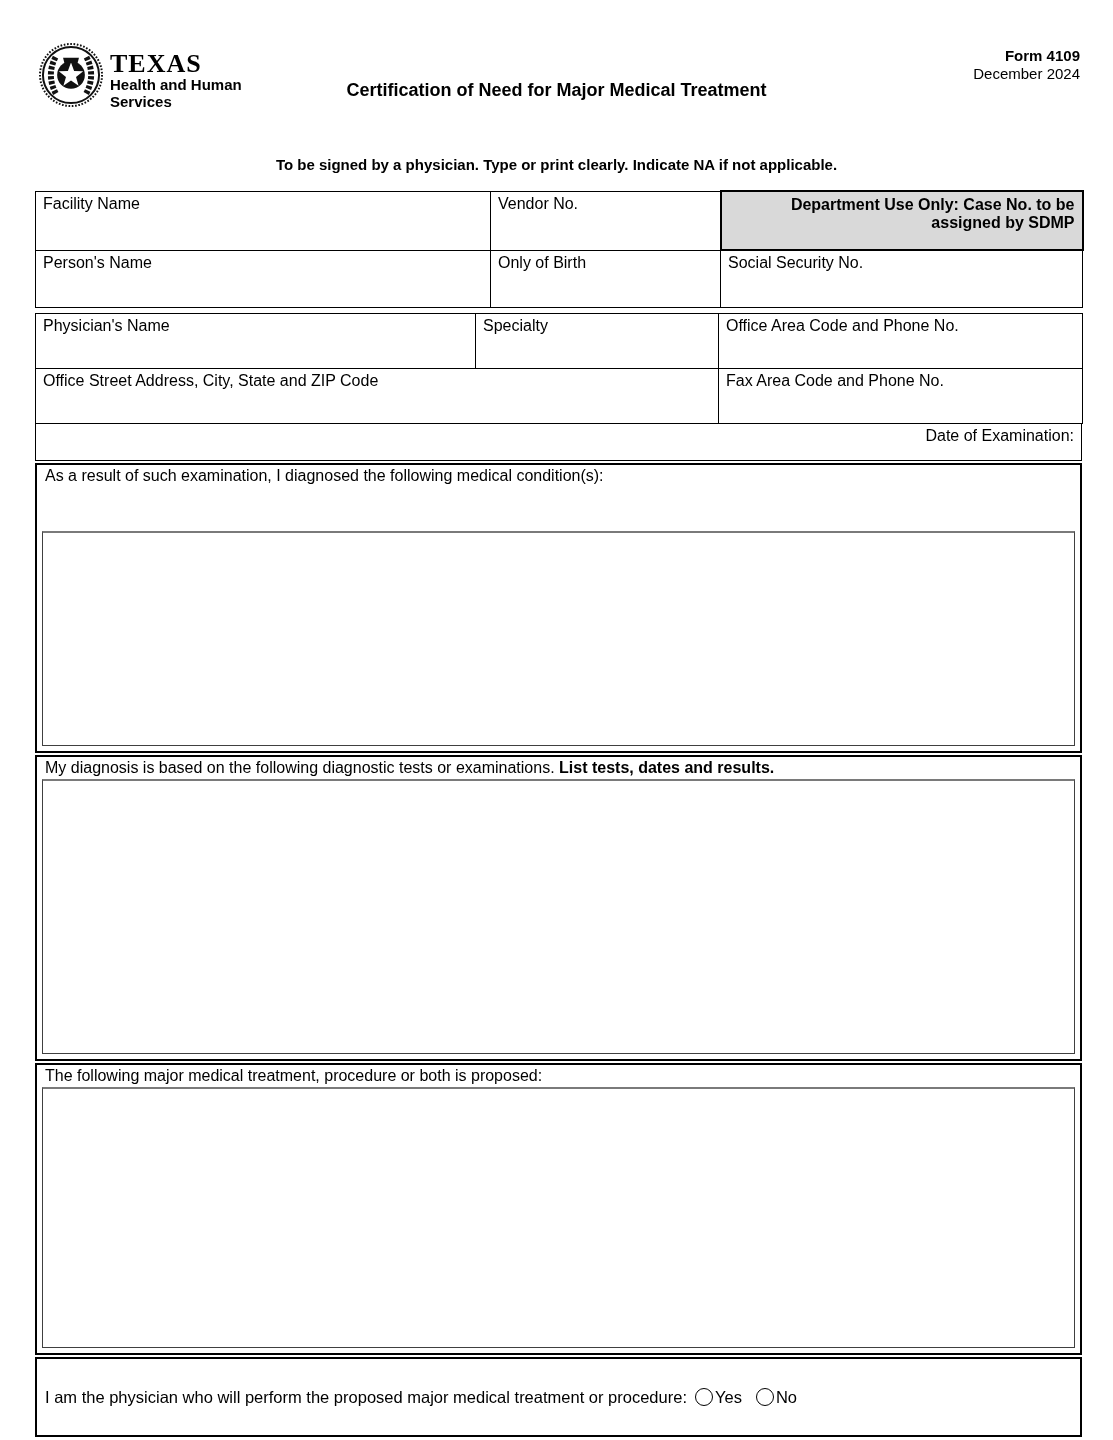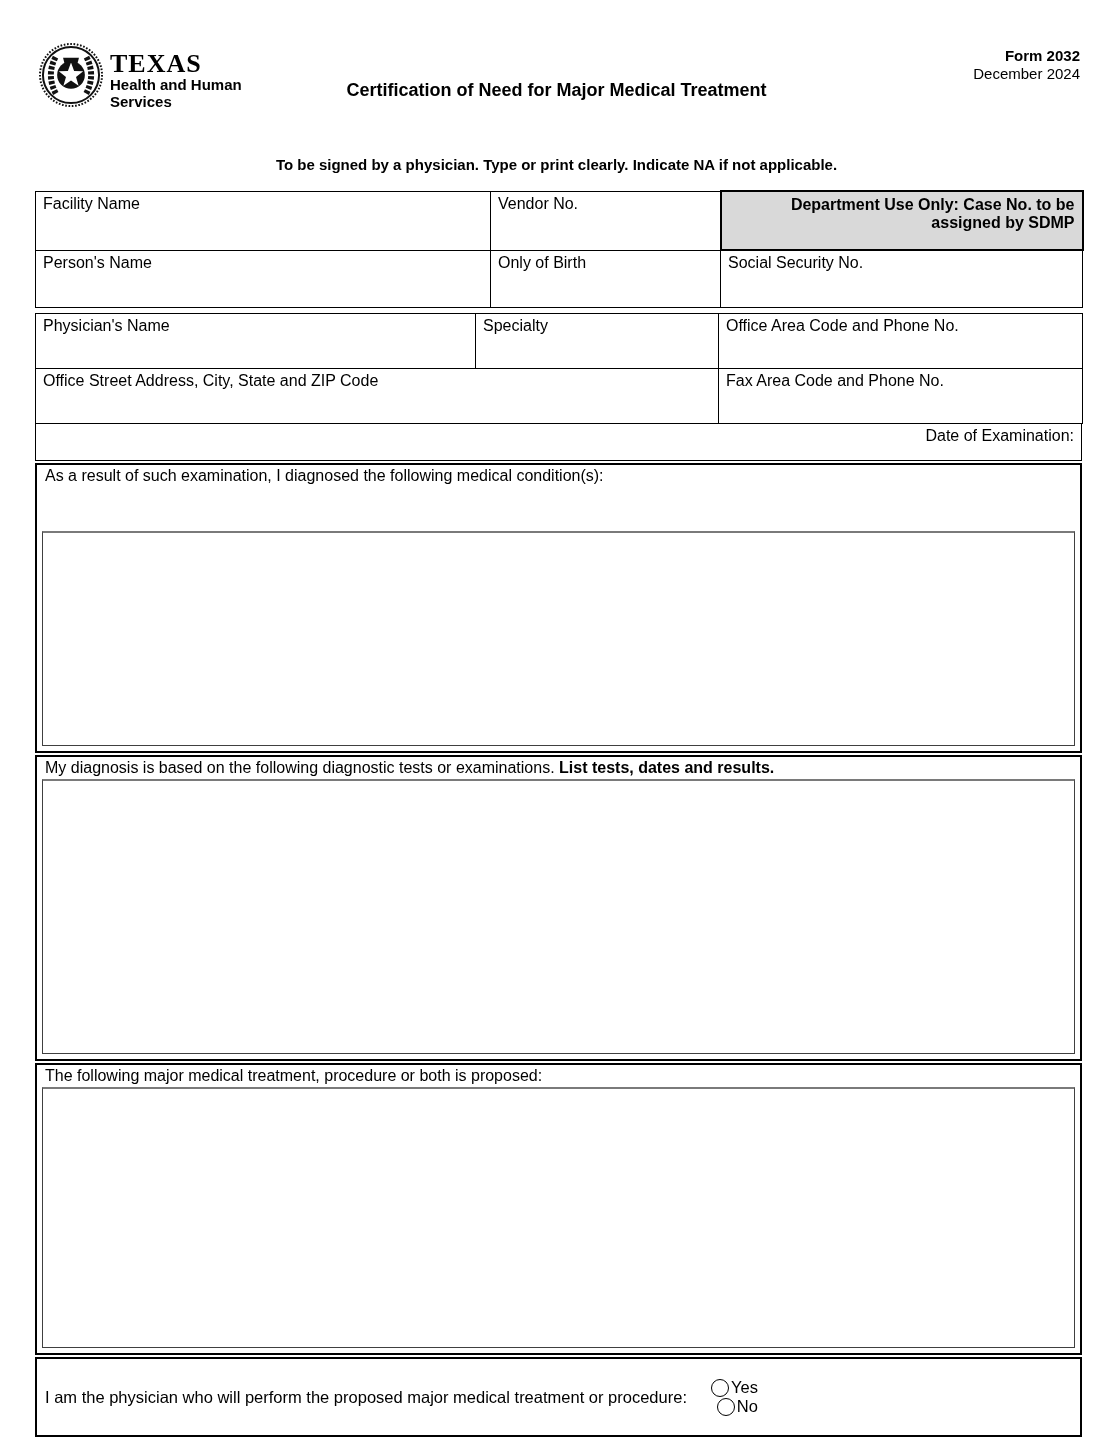--- a/index.html
+++ b/index.html
@@ -49,21 +49,21 @@
   }
   .sec1{height:286px;gap:44px;}
   .sec2{height:302px;}
   .sec3{height:288px;}
 
   
   .certify{
     border:2px solid #000;margin-top:2px;height:44px;
     display:flex;align-items:center;padding:16px 8px;font-size:16.5px;background:#fff;
   }
-  .radio-group{display:flex;align-items:flex-end;margin-left:24px;flex-direction:column;}
+  .radio-group{display:flex;align-items:flex-start;margin-left:8px;}
   .radio{
     width:16px;height:16px;border:1.6px solid #000;border-radius:50%;
     display:inline-block;background:#fff;margin-right:2px;flex:0 0 auto;
   }
   .radio-item{display:flex;align-items:center;margin-right:14px;cursor:pointer;}
 </style>
 </head>
 <body>
 
 <div class="page">
@@ -78,21 +78,21 @@
     <path d="M38,24 L62,24 L60,32 L40,32 Z" fill="#111"></path>
   </svg>
 
   <div class="logo-text">
     <div class="logo-texas">TEXAS</div>
     <div class="logo-sub">Health and Human</div>
     <div class="logo-sub">Services</div>
   </div>
 
   <div class="form-meta">
-    <div class="form-no">Form 2032</div>
+    <div class="form-no">Form 4109</div>
     <div>December 2024</div>
   </div>
 
   <div class="title">Certification of Need for Major Medical Treatment</div>
   <div class="instruction">To be signed by a physician. Type or print clearly. Indicate NA if not applicable.</div>
 
   <div class="content">
 
     <table class="formtbl t1">
       <colgroup>

